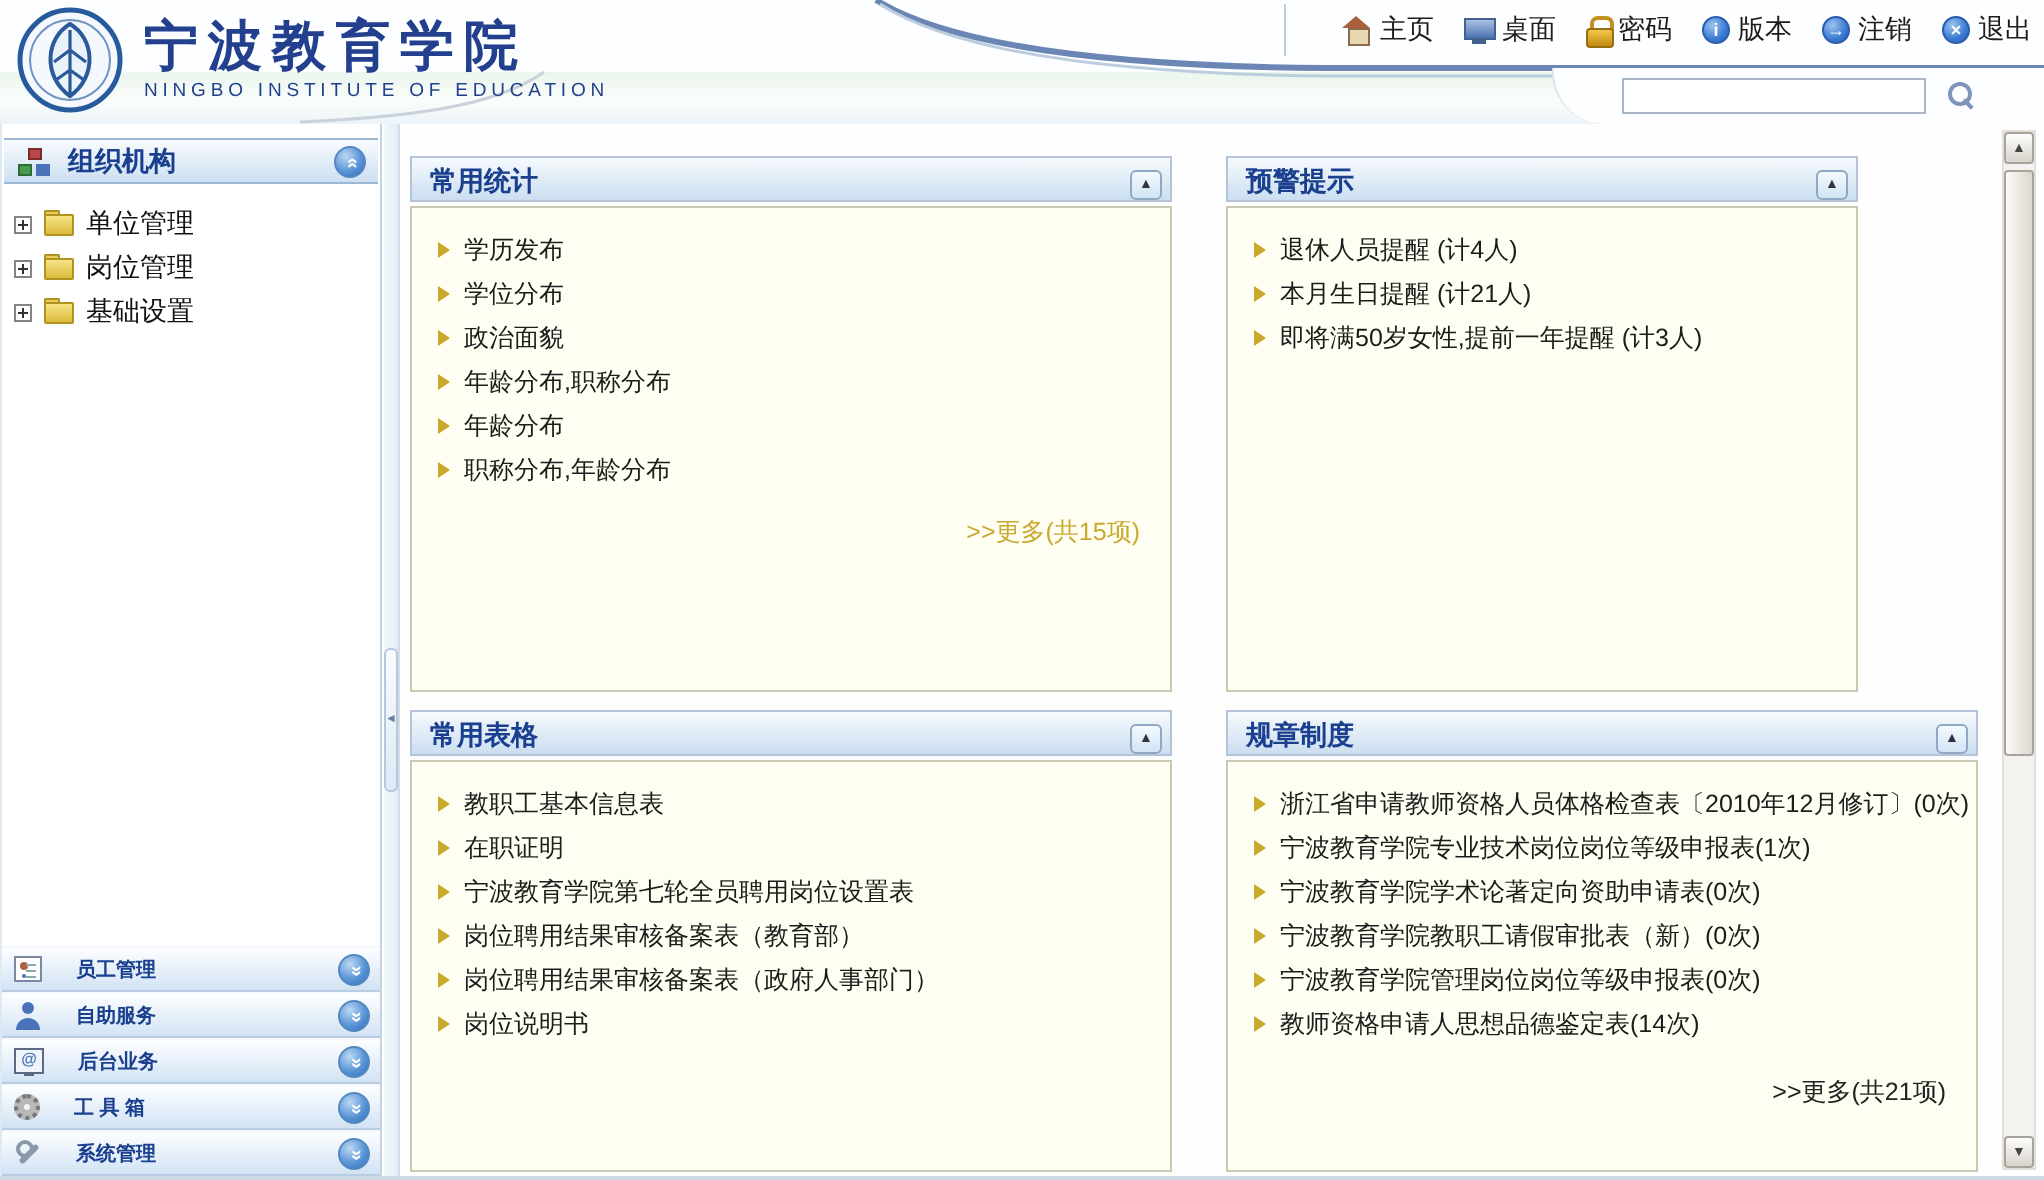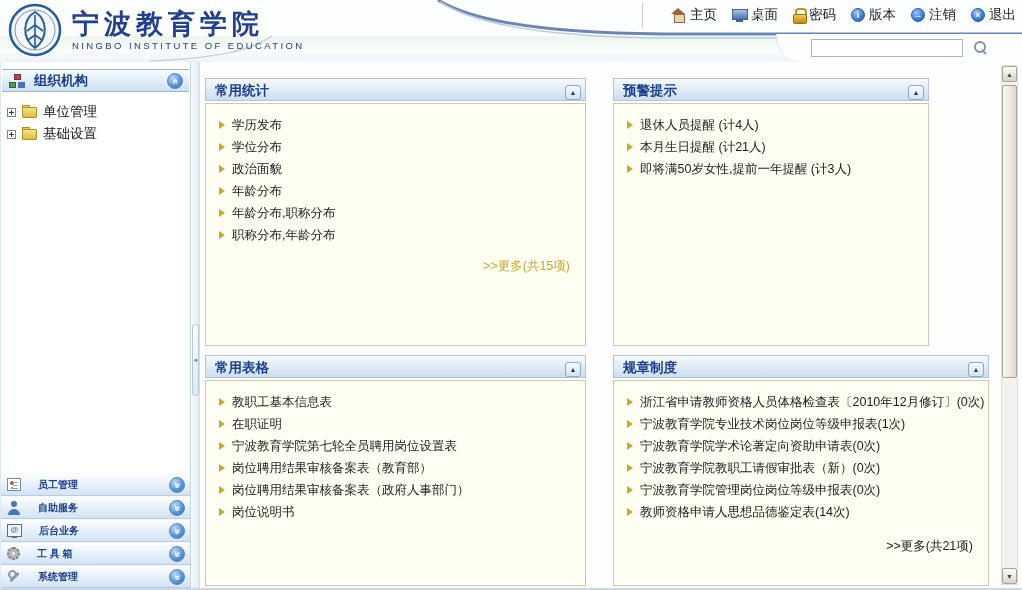--- a/index.html
+++ b/index.html
@@ -241,20 +241,25 @@
       </div>
       <ul class="tree">
           <li>
     <span class="plusbox"></span>
     <span class="folder"></span>
     <span class="tree-label">单位管理</span>
   </li>
           <li>
     <span class="plusbox"></span>
     <span class="folder"></span>
+    <span class="tree-label">岗位管理</span>
+  </li>
+          <li>
+    <span class="plusbox"></span>
+    <span class="folder"></span>
     <span class="tree-label">基础设置</span>
   </li>
         </ul>
       <div class="accordion">
           <div class="acc-row">
     <span class="ic acc-ic ic-badge"></span>
     <span class="acc-label">员工管理</span>
     <span class="circle-btn">
               <span class="chev chev-down"></span>
             </span>
@@ -314,25 +319,25 @@
               <li>
     <span class="tri"></span>
     <span class="item-label">学位分布</span>
   </li>
               <li>
     <span class="tri"></span>
     <span class="item-label">政治面貌</span>
   </li>
               <li>
     <span class="tri"></span>
+    <span class="item-label">年龄分布,职称分布</span>
+  </li>
+              <li>
+    <span class="tri"></span>
     <span class="item-label">年龄分布</span>
-  </li>
-              <li>
-    <span class="tri"></span>
-    <span class="item-label">年龄分布,职称分布</span>
   </li>
               <li>
     <span class="tri"></span>
     <span class="item-label">职称分布,年龄分布</span>
   </li>
             </ul>
     </div>
     <span class="panel-more gold">&gt;&gt;更多(共15项)</span>
   </section>
         <section class="panel pos-1">

